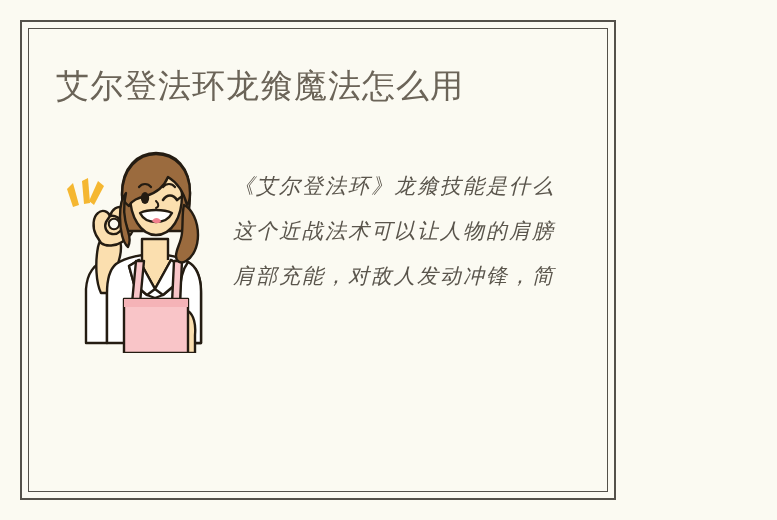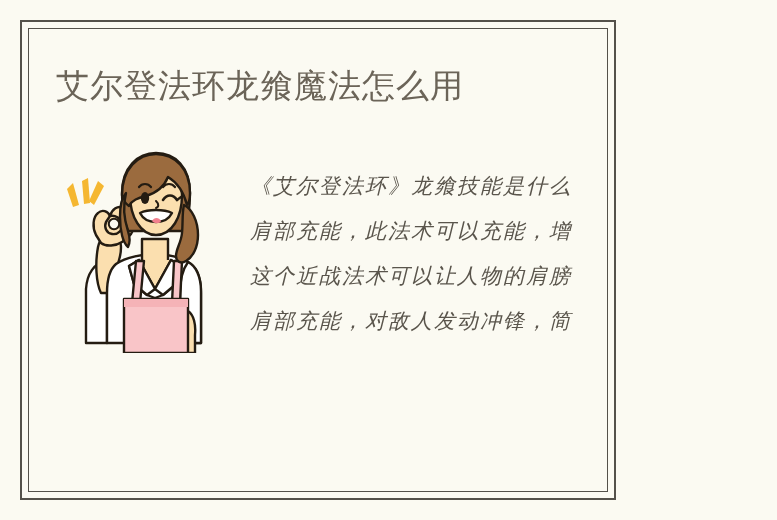--- a/index.html
+++ b/index.html
@@ -65,21 +65,20 @@
   }
   .body-line {
     font-family: "DejaVu Serif", "Liberation Serif", serif;
     font-size: 21px;
     line-height: 45px;
     color: #5A554C;
     letter-spacing: 2.0px;
     white-space: nowrap;
     font-style: italic;
     font-weight: 400;
-    margin-left: 17px;
   }
 
   
   .illustration {
     position: absolute;
     left: 60px;
     top: 143px;
     width: 150px;
     height: 210px;
   }
@@ -167,18 +166,17 @@
 
         <path d="M80,70 C86,82 106,82 112,70 C104,66 88,66 80,70 Z" fill="#FFFFFF"></path>
         <path d="M92,78 C94,74 99,74 101,78 C100,81 94,81 92,78 Z" fill="#F2808E" stroke="none"></path>
 
       </g>
     </svg>
   </div>
 
   <div class="article-body">
     <div class="body-line">《艾尔登法环》龙飨技能是什么</div>
-    <div class="body-line">肩部充能，此法术可以充能，增</div>
     <div class="body-line">这个近战法术可以让人物的肩膀</div>
     <div class="body-line">肩部充能，对敌人发动冲锋，简</div>
   </div>
 
 </div>
 
 </body></html>

